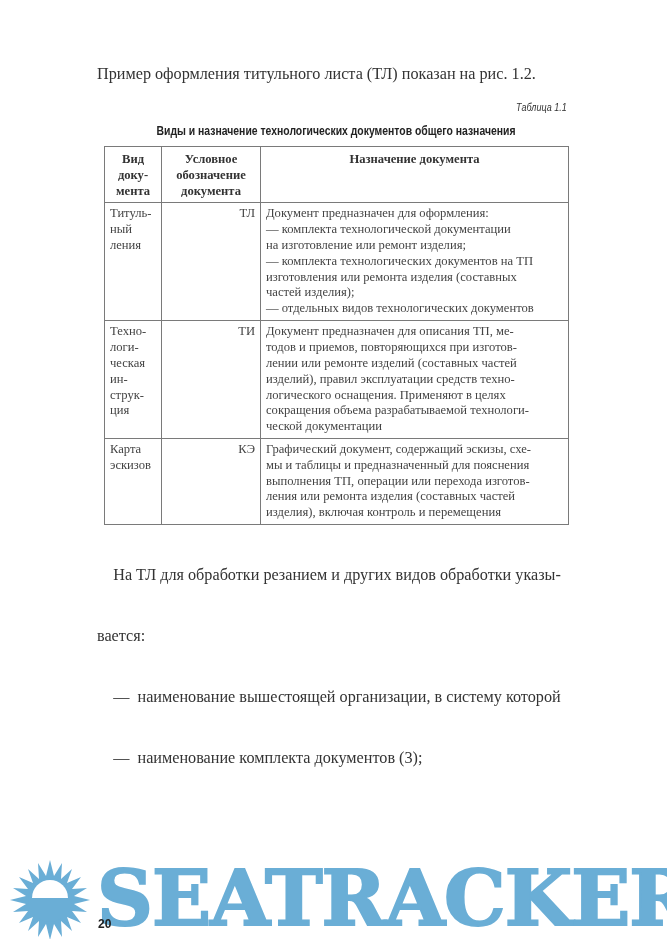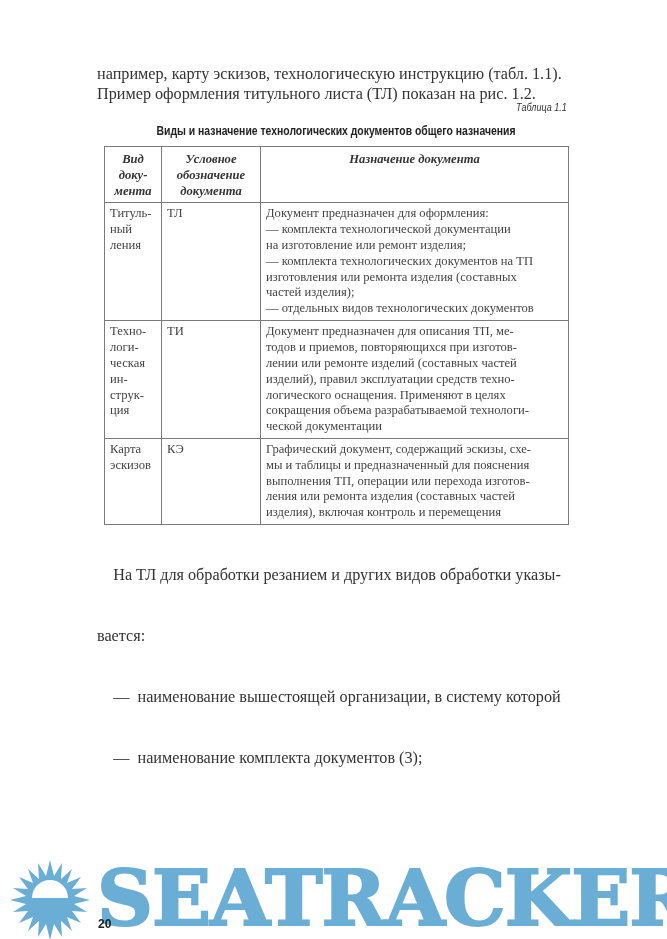--- a/index.html
+++ b/index.html
@@ -26,45 +26,44 @@
   }
   table.doc {
     position: absolute; left: 104px; top: 146px; width: 464px;
     border-collapse: collapse; table-layout: fixed;
     font-family: "Liberation Serif", serif; font-size: 12.6px; line-height: 15.8px; color: #444;
   }
   table.doc td, table.doc th {
     border: 1px solid #7a7a7a; vertical-align: top; padding: 3px 5px 3px 5px;
   }
   table.doc th {
-    font-weight: bold; text-align: center; color: #333; padding-top: 5px; font-style: italic;
+    font-weight: bold; text-align: center; color: #333; padding-top: 5px;
   }
   col.c1 { width: 57px; } col.c2 { width: 99px; } col.c3 { width: 308px; }
-  td.center { text-align: left; }
+  td.center { text-align: right; }
   .cl { display: block; white-space: nowrap; }
   .pagenum {
     position: absolute; left: 98px; top: 917px;
     font-family: "Liberation Sans", sans-serif; font-weight: bold; font-size: 12px; color: #222;
   }
   .wm {
     position: absolute; left: 0; top: 860px; width: 667px; height: 79px;
   }
   .wmtext {
     position: absolute; left: 97px; top: 862px; width: 560px; height: 74px;
     font-family: "DejaVu Serif", serif; font-weight: bold; font-size: 76px; line-height: 74px;
     letter-spacing: -1px; color: #6aaed6; white-space: nowrap;
     transform: scaleX(1.02); transform-origin: left;
     -webkit-text-stroke: 2px #6aaed6;
   }
 </style>
 </head>
 <body>
 
 <div class="p" style="top:64px;">
-  <span class="line">например, карту эскизов, технологическую инструкцию (табл. 1.1).</span>
   <span class="line">Пример оформления титульного листа (ТЛ) показан на рис. 1.2.</span>
 </div>
 
 <div class="tcap">Таблица 1.1</div>
 <div class="ttitle">Виды и назначение технологических документов общего назначения</div>
 
 <table class="doc">
   <colgroup>
       <col class="c1">
       <col class="c2">

